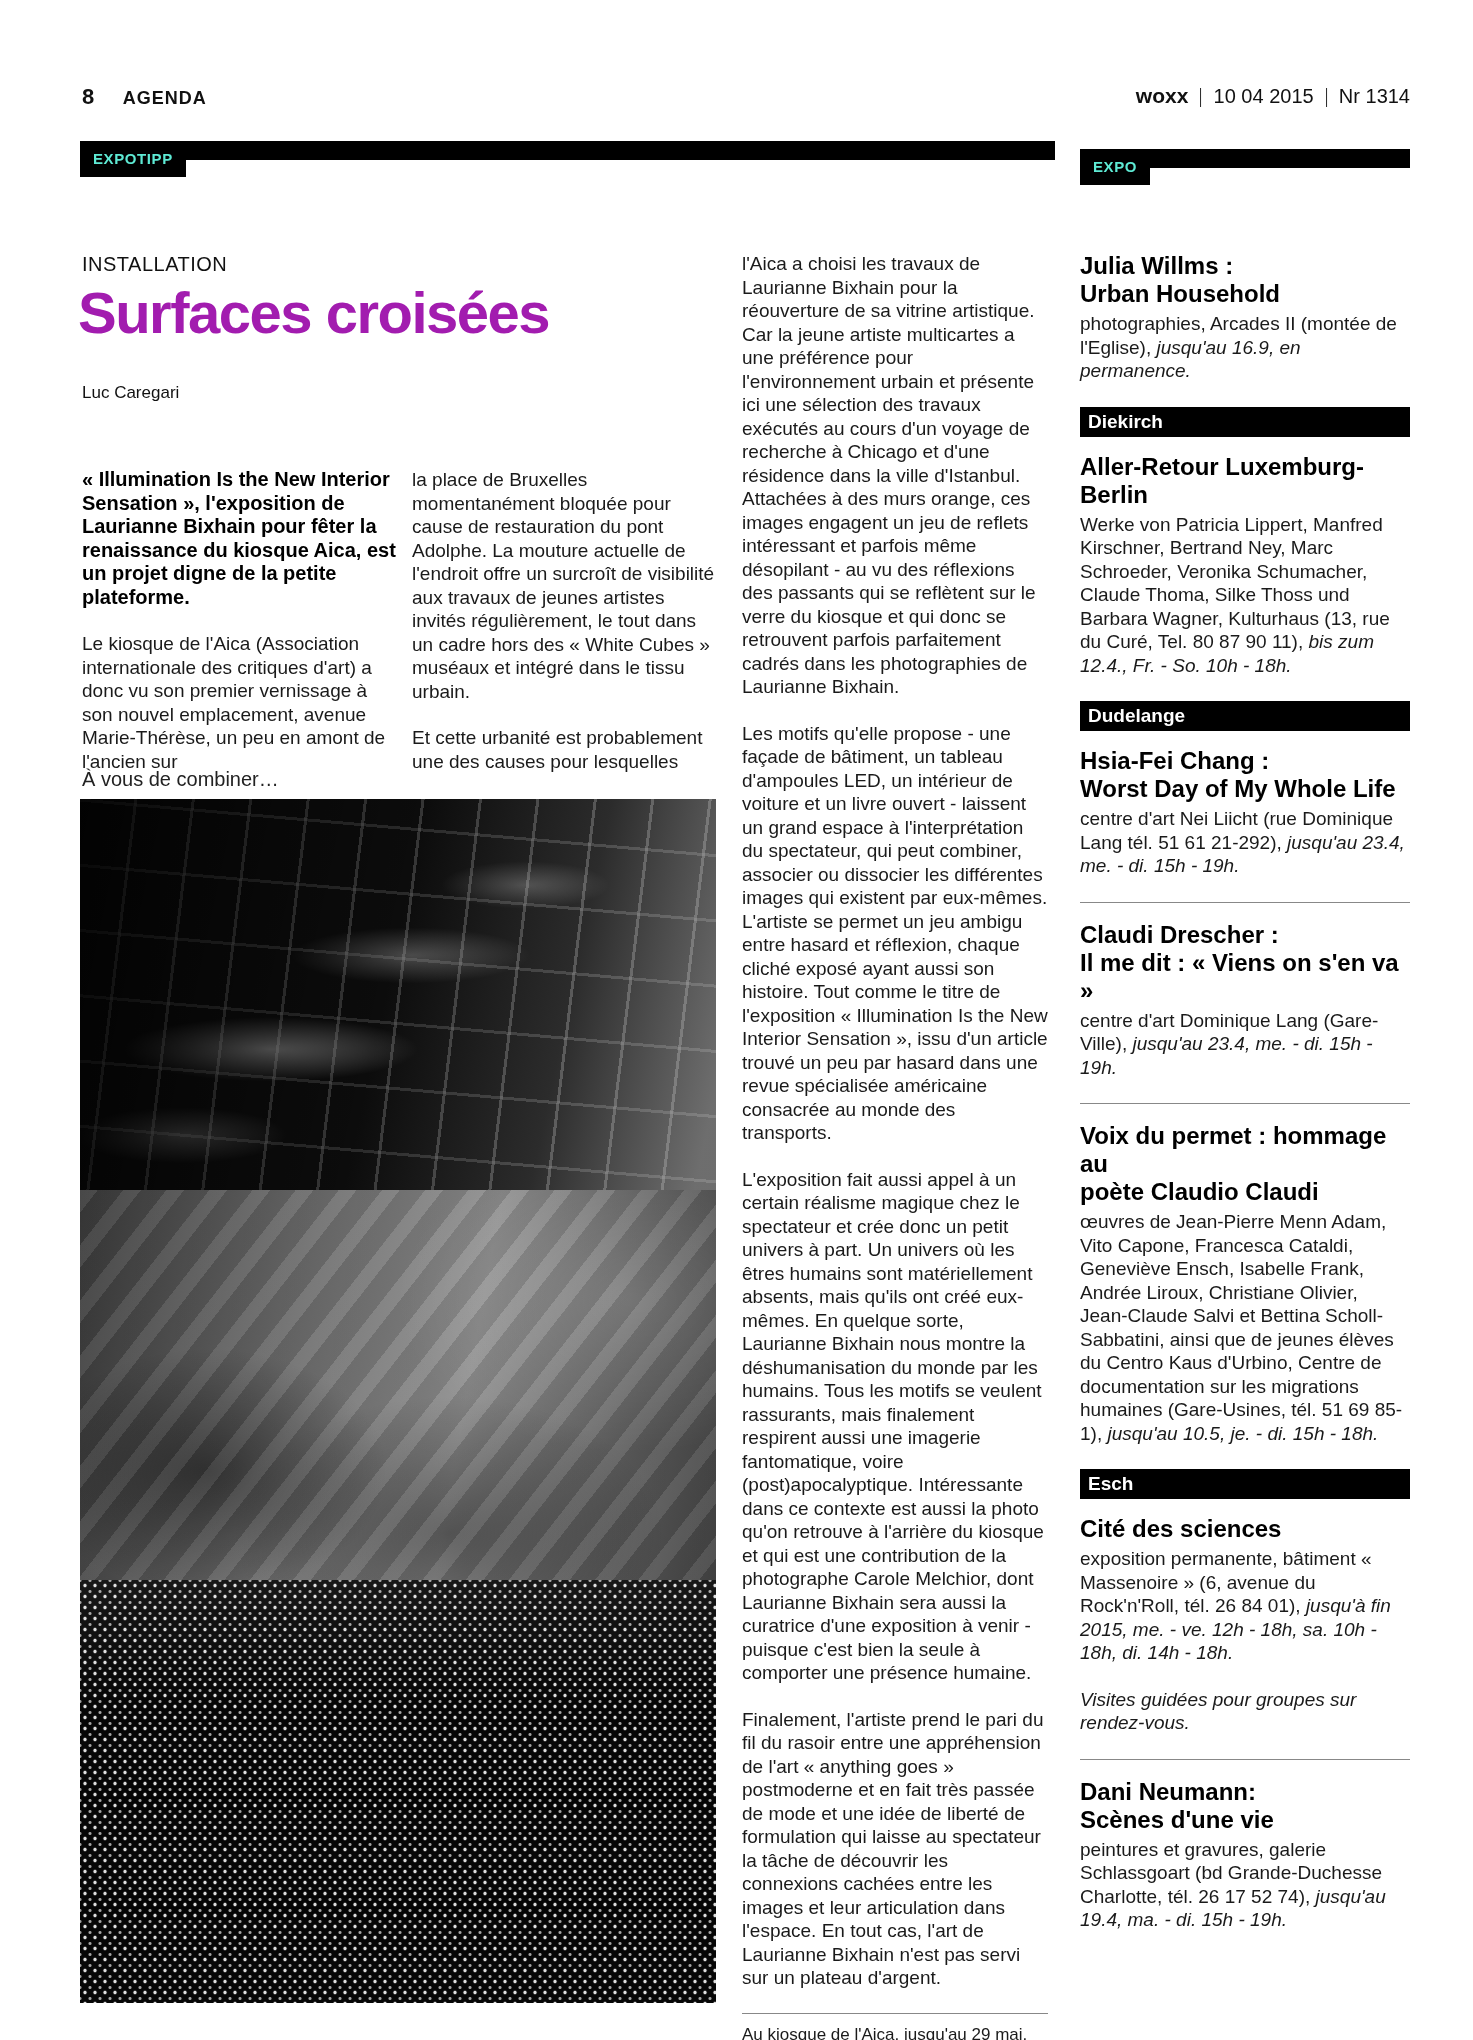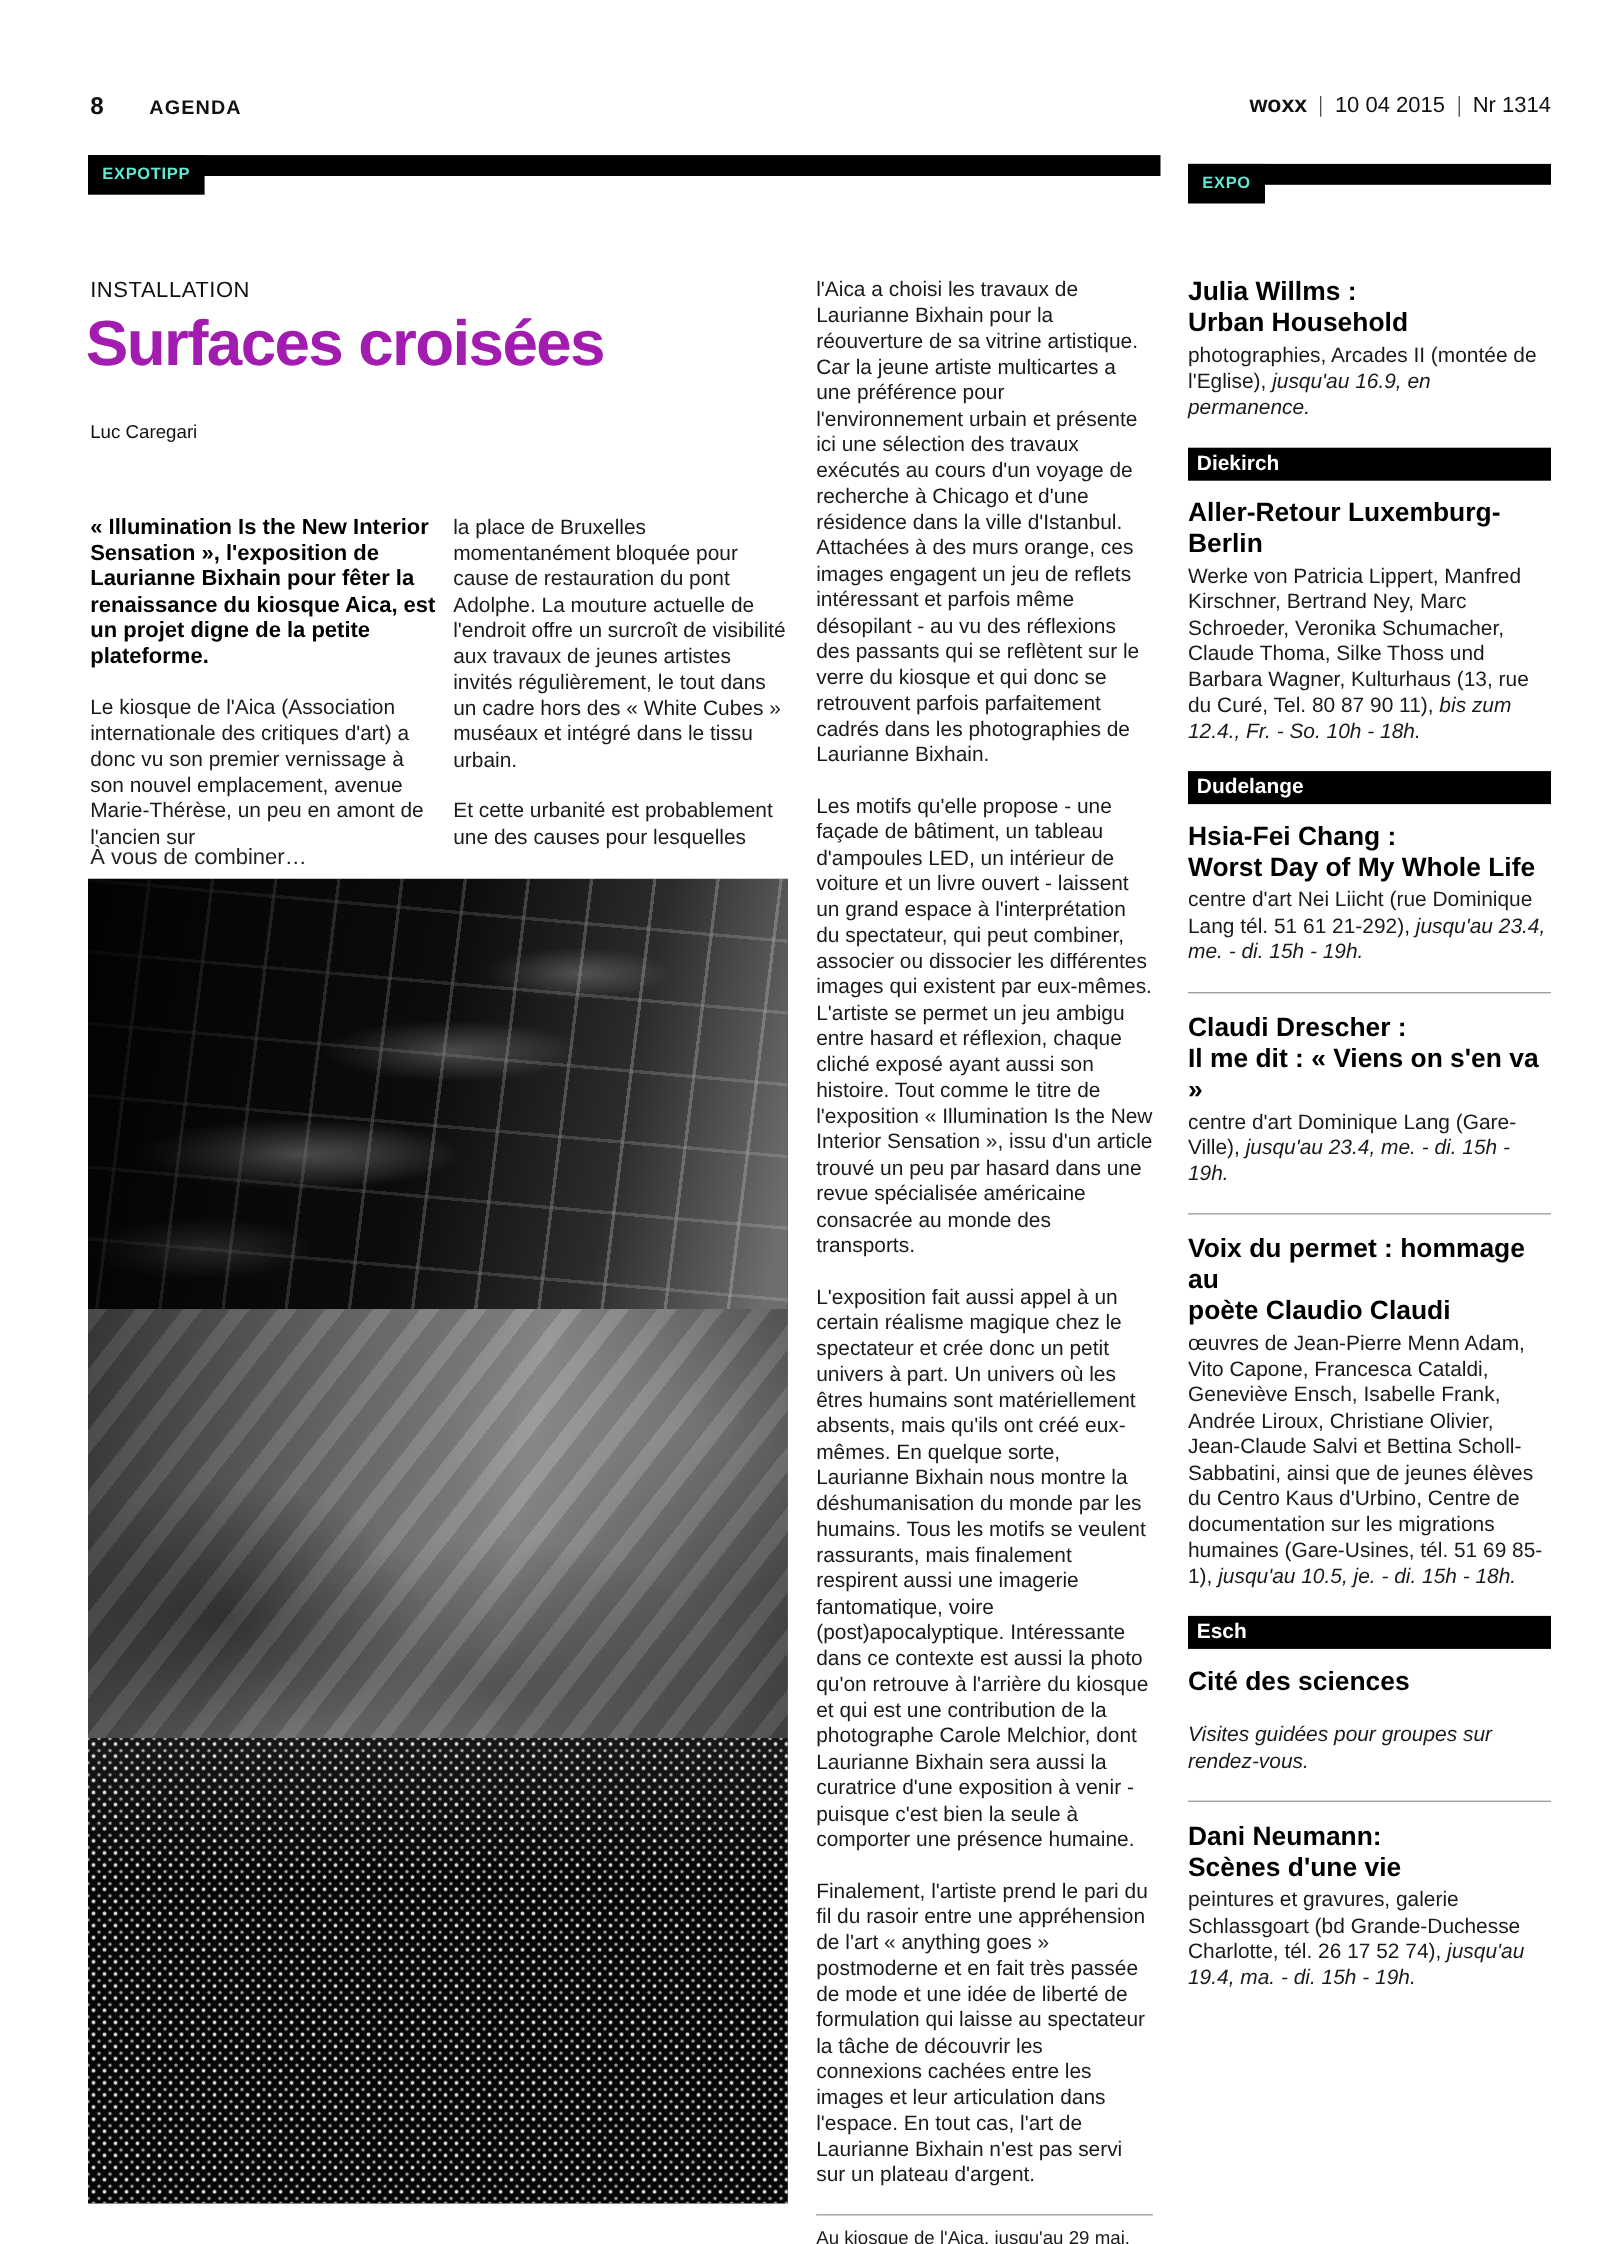--- a/index.html
+++ b/index.html
@@ -3,21 +3,21 @@
 <meta charset="utf-8">
 <style>
   html,body{margin:0;padding:0;background:#e8e8e8;}
   .page{position:relative;width:1473px;height:2040px;background:#ffffff;
         font-family:"Liberation Sans",sans-serif;color:#111;overflow:hidden;}
 
   
   .hdr{position:absolute;top:84px;left:82px;right:63px;height:26px;}
   .hdr-left{position:absolute;left:0;top:0;display:flex;align-items:baseline;gap:28px;}
   .pageno{font-size:22px;font-weight:bold;letter-spacing:.5px;}
-  .section-name{font-size:18px;font-weight:bold;letter-spacing:1px;margin-left:13px;}
+  .section-name{font-size:18px;font-weight:bold;letter-spacing:1px;}
   .hdr-right{position:absolute;right:0;top:0;display:flex;align-items:baseline;gap:10px;font-size:20px;}
   .masthead{font-weight:bold;font-size:21px;}
   .sep{font-weight:300;color:#222;transform:scaleX(.6);display:inline-block;}
 
   
   .banner{position:absolute;height:40px;}
   .banner-bar{position:absolute;top:0;left:0;right:0;height:19px;background:#000;}
   .banner-tab{position:absolute;top:0;left:0;height:36px;background:#000;color:#5eead4;
               font-size:15px;font-weight:bold;letter-spacing:.6px;line-height:35px;padding:0 13px;}
   .banner.left{left:80px;top:141px;width:975px;}
@@ -179,20 +179,21 @@
           <div>Voix du permet : hommage au</div>
           <div>poète Claudio Claudi</div>
         </div>
         <p class="entry-body"><span>œuvres de Jean-Pierre Menn Adam, Vito Capone, Francesca Cataldi, Geneviève Ensch, Isabelle Frank, Andrée Liroux, Christiane Olivier, Jean-Claude Salvi et Bettina Scholl-Sabbatini, ainsi que de jeunes élèves du Centro Kaus d'Urbino, Centre de documentation sur les migrations humaines (Gare-Usines, tél. 51 69 85-1), </span><span class="it">jusqu'au 10.5, je. - di. 15h - 18h.</span></p>
       </div>
       <div class="city-bar">Esch</div>
       <div class="expo-entry">
         <div class="entry-title">
           <div>Cité des sciences</div>
         </div>
+        <p class="entry-body"><span>exposition permanente, bâtiment « Massenoire » (6, avenue du Rock'n'Roll, tél. 26 84 01), </span><span class="it">jusqu'à fin 2015, me. - ve. 12h - 18h, sa. 10h - 18h, di. 14h - 18h.</span></p>
         <p class="entry-note">Visites guidées pour groupes sur rendez-vous.</p>
       </div>
       <div class="rule"></div>
       <div class="expo-entry">
         <div class="entry-title">
           <div>Dani Neumann:</div>
           <div>Scènes d'une vie</div>
         </div>
         <p class="entry-body"><span>peintures et gravures, galerie Schlassgoart (bd Grande-Duchesse Charlotte, tél. 26 17 52 74), </span><span class="it">jusqu'au 19.4, ma. - di. 15h - 19h.</span></p>
       </div>

